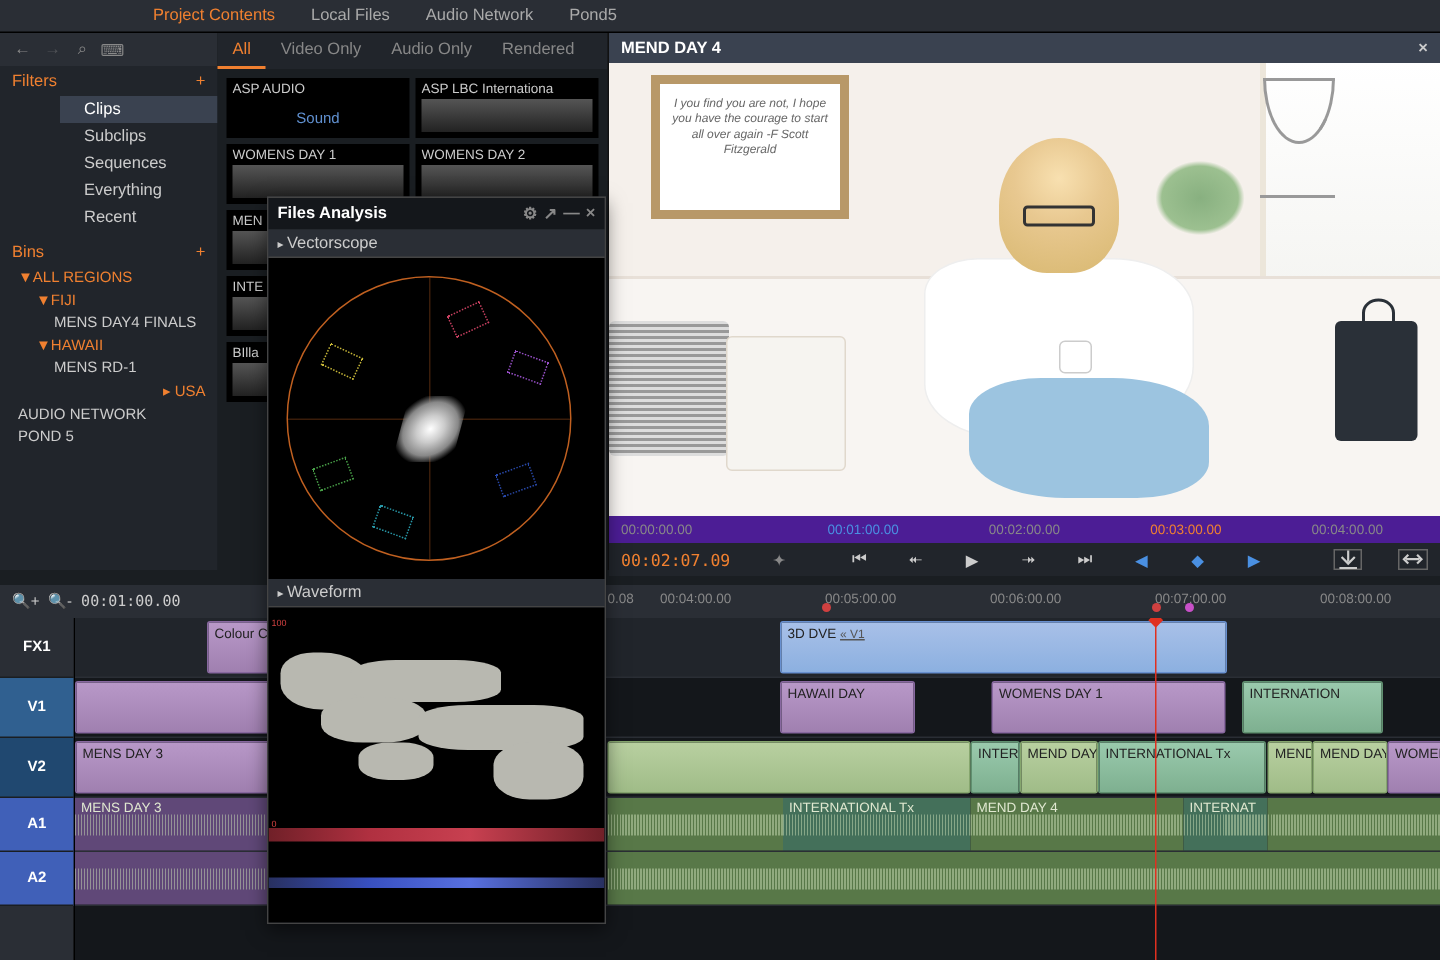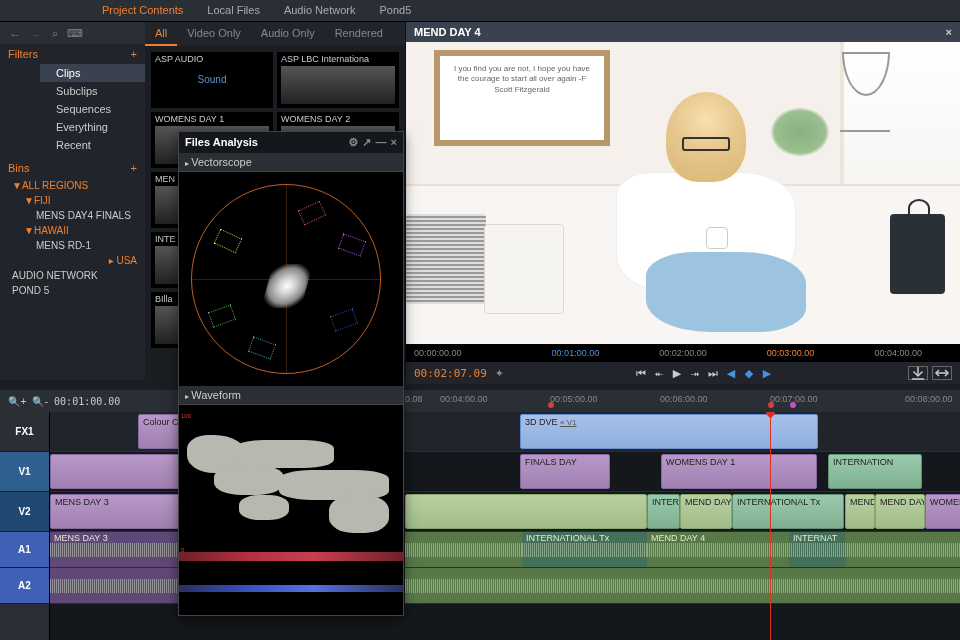--- a/index.html
+++ b/index.html
@@ -25,52 +25,52 @@
 .tree-item.l2 { padding-left: 36px; color: #ccc; }
 .tree-item.l3 { padding-left: 36px; color: #f08030; text-align: right; }
 .tree-item.plain { padding-left: 12px; color: #ccc; }
 
 
 .bin-browser { position: absolute; left: 145px; top: 22px; width: 260px; background: #1a1e22; height: 358px; }
 .bin-tabs { display: flex; background: #21252b; height: 24px; }
 .bin-tab { padding: 5px 10px; font-size: 11px; color: #888; cursor: pointer; }
 .bin-tab.active { color: #f08030; border-bottom: 2px solid #f08030; }
 .bin-grid { display: grid; grid-template-columns: 1fr 1fr; gap: 4px; padding: 6px; }
-.bin-item { background: #000; height: 56px; position: relative; overflow: hidden; }
+.bin-item { background: #000; height: 40px; position: relative; overflow: hidden; }
 .bin-title { position: absolute; top: 2px; left: 4px; right: 4px; font-size: 9px; color: #ccc; white-space: nowrap; overflow: hidden; }
 .bin-sub { position: absolute; top: 22px; left: 0; right: 0; font-size: 10px; color: #6090d0; text-align: center; }
 .bin-thumb { position: absolute; top: 14px; left: 4px; right: 4px; bottom: 4px; background: linear-gradient(180deg, #555, #222); }
 
 
 .viewer { position: absolute; left: 405px; top: 22px; right: 0; height: 358px; background: #21252b; border-left: 1px solid #111; }
 .viewer-title { display: flex; justify-content: space-between; background: #3a4250; padding: 4px 8px; font-size: 11px; font-weight: bold; color: #fff; }
 .viewer-close { color: #ccc; cursor: pointer; }
 .video-frame { width: 100%; height: 302px; background: #f5f0eb; position: relative; overflow: hidden; }
 
-.vf-sign { position: absolute; left: 28px; top: 8px; width: 176px; height: 96px; background: #fff; border: 6px solid #b89868; font-size: 8px; color: #666; padding: 8px; text-align: center; line-height: 1.3; }
+.vf-sign { position: absolute; left: 28px; top: 8px; width: 132px; height: 96px; background: #fff; border: 6px solid #b89868; font-size: 8px; color: #666; padding: 8px; text-align: center; line-height: 1.3; font-style: italic; }
 .vf-couch { position: absolute; left: 0; right: 0; bottom: 0; height: 160px; background: #f8f5f2; border-top: 2px solid #e8e0d8; }
 .vf-pillow1 { position: absolute; left: 0; bottom: 40px; width: 80px; height: 90px; background: repeating-linear-gradient(0deg,#ddd,#ddd 2px,#999 2px,#999 4px); border-radius: 4px; }
 .vf-pillow2 { position: absolute; left: 78px; bottom: 30px; width: 80px; height: 90px; background: #f6f4f0; border: 1px solid #e0d8cc; border-radius: 4px; }
 .vf-person-head { position: absolute; left: 260px; top: 50px; width: 80px; height: 90px; background: radial-gradient(circle at 50% 30%, #f8e0b0 0%, #e8c890 40%, #d8b870 100%); border-radius: 50% 50% 40% 40%; }
 .vf-glasses { position:absolute; left:276px; top:95px; width:48px; height:14px; border:2px solid #333; border-radius:3px; background:transparent;}
 .vf-body { position: absolute; left: 210px; top: 130px; width: 180px; height: 120px; background: #ffffff; border-radius: 20% 30% 40% 30%; border:1px solid #eee; }
 .vf-legs { position: absolute; left: 240px; top: 210px; width: 160px; height: 80px; background: #9cc4e0; border-radius: 30% 40% 30% 40%; }
 .vf-cup { position:absolute; left:300px; top:185px; width:22px; height:22px; background:#fff; border:1px solid #ccc; border-radius:4px;}
 .vf-plant { position: absolute; right: 130px; top: 65px; width: 60px; height: 50px; background: radial-gradient(ellipse, #88b080 0%, #9cc090 60%, transparent 70%); }
 .vf-lamp { position: absolute; right: 70px; top: 0; width: 50px; height: 90px; border-bottom: 2px solid #999; }
 .vf-lamp::before { content:''; position:absolute; right:0; top:10px; width:44px; height:40px; border:2px solid #999; border-radius:0 0 50% 50% / 0 0 100% 100%; }
 .vf-lantern { position: absolute; right: 15px; bottom: 50px; width: 55px; height: 80px; background: #2a3038; border-radius: 4px; }
 .vf-lantern::before { content:''; position:absolute; top:-15px; left:18px; width:18px; height:15px; border:2px solid #2a3038; border-radius:50% 50% 0 0;}
 .vf-window { position:absolute; right:0; top:0; width:120px; height:220px; background:linear-gradient(180deg,#fff 0%,#f0f0ec 100%); border-left:4px solid #ece6da;}
-.viewer-ruler { display: flex; background: #000000; height: 18px; align-items: center; padding: 0 8px; font-size: 9px; color: #888; }
+.viewer-ruler { display: flex; background: #4c1d95; height: 18px; align-items: center; padding: 0 8px; font-size: 9px; color: #888; }
 .viewer-ruler span { flex: 1; text-align: center; }
 .viewer-ruler span:first-child { text-align: left; }
 .viewer-ruler span.blue { color: #4a90e2; }
 .viewer-ruler span.orange { color: #f08030; }
-.viewer-controls { display: flex; background: #21252b; height: 22px; align-items: center; padding: 0 8px; gap: 0; }
+.viewer-controls { display: flex; background: #21252b; height: 22px; align-items: center; padding: 0 8px; gap: 20px; }
 .vc-tc { color: #f08030; font-family: monospace; font-size: 11px; margin-right: 8px; }
 .vc-star { color: #888; }
 .vc-spacer { flex: 1; }
 .vc-btn { width: 18px; height: 16px; display: flex; align-items: center; justify-content: center; color: #ccc; cursor: pointer; }
 .vc-box { width: 20px; height: 14px; border: 1px solid #666; display: flex; align-items: center; justify-content: center; margin-left: 4px; cursor: pointer; }
 
 
 .va-panel { position: absolute; left: 178px; top: 131px; width: 226px; background: #2a2e35; border: 1px solid #444; z-index: 10; box-shadow: 0 4px 12px rgba(0,0,0,.5); }
 .va-title { display: flex; justify-content: space-between; background: #14171b; padding: 4px 6px; font-size: 11px; font-weight: bold; color: #fff; }
 .va-icons { display: flex; gap: 4px; color: #888; }
@@ -316,40 +316,40 @@
     <span class="tl-timecode">00:01:00.00</span>
     <div class="tl-ruler" id="tl-ruler">
       <div class="marker" style="left:498px;background:#d04040"></div>
       <div class="marker" style="left:718px;background:#d04040"></div>
       <div class="marker" style="left:740px;background:#c850c8"></div>
     <span class="tl-ruler-cell" style="left: 355px;">0.08</span>
         <span class="tl-ruler-cell" style="left: 390px;">00:04:00.00</span>
         <span class="tl-ruler-cell" style="left: 500px;">00:05:00.00</span>
         <span class="tl-ruler-cell" style="left: 610px;">00:06:00.00</span>
         <span class="tl-ruler-cell" style="left: 720px;">00:07:00.00</span>
-        <span class="tl-ruler-cell" style="left: 855px; text-align: center;">00:08:00.00</span>
+        <span class="tl-ruler-cell" style="left: 830px; text-align: center;">00:08:00.00</span>
       </div>
   </div>
   <div class="tl-body">
     <div class="tl-track-labels">
       <div class="tl-label fx">FX1</div>
       <div class="tl-label v1">V1</div>
       <div class="tl-label v2">V2</div>
       <div class="tl-label a">A1</div>
       <div class="tl-label a">A2</div>
     </div>
     <div class="tl-tracks">
       <div class="playhead"></div>
       <div class="tl-track fx" id="track-fx">
           <div class="clip purple" style="left: 88px; width: 90px;"><span>Colour C</span></div>
           <div class="clip blue" style="left: 470px; width: 298px;"><span>3D DVE</span> <span class="sub">« V1</span></div>
         </div>
       <div class="tl-track v1" id="track-v1">
           <div class="clip purple" style="left: 0px; width: 185px;"><span></span></div>
-          <div class="clip purple" style="left: 470px; width: 90px;"><span>FINALS DAY</span></div>
+          <div class="clip purple" style="left: 470px; width: 90px;"><span>HAWAII DAY</span></div>
           <div class="clip purple" style="left: 611px; width: 156px;"><span>WOMENS DAY 1</span></div>
           <div class="clip green2" style="left: 778px; width: 94px;"><span>INTERNATION</span></div>
         </div>
       <div class="tl-track v2" id="track-v2">
           <div class="clip purple" style="left: 0px; width: 186px;"><span>MENS DAY 3</span></div>
           <div class="clip green" style="left: 355px; width: 242px;"><span></span></div>
           <div class="clip green2" style="left: 597px; width: 33px;"><span>INTERNATIONAL</span></div>
           <div class="clip green" style="left: 630px; width: 52px;"><span>MEND DAY</span></div>
           <div class="clip green2" style="left: 682px; width: 112px;"><span>INTERNATIONAL Tx</span></div>
           <div class="clip green" style="left: 795px; width: 30px;"><span>MEND D</span></div>

